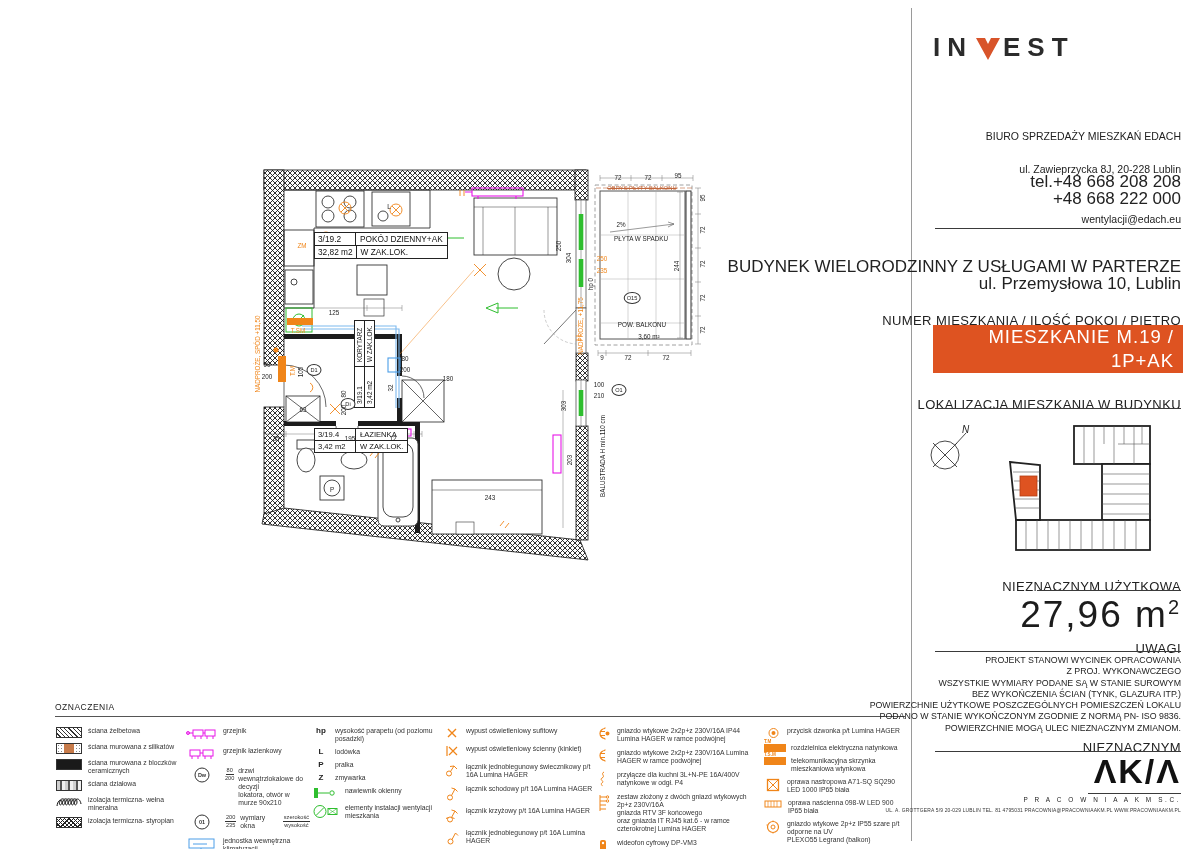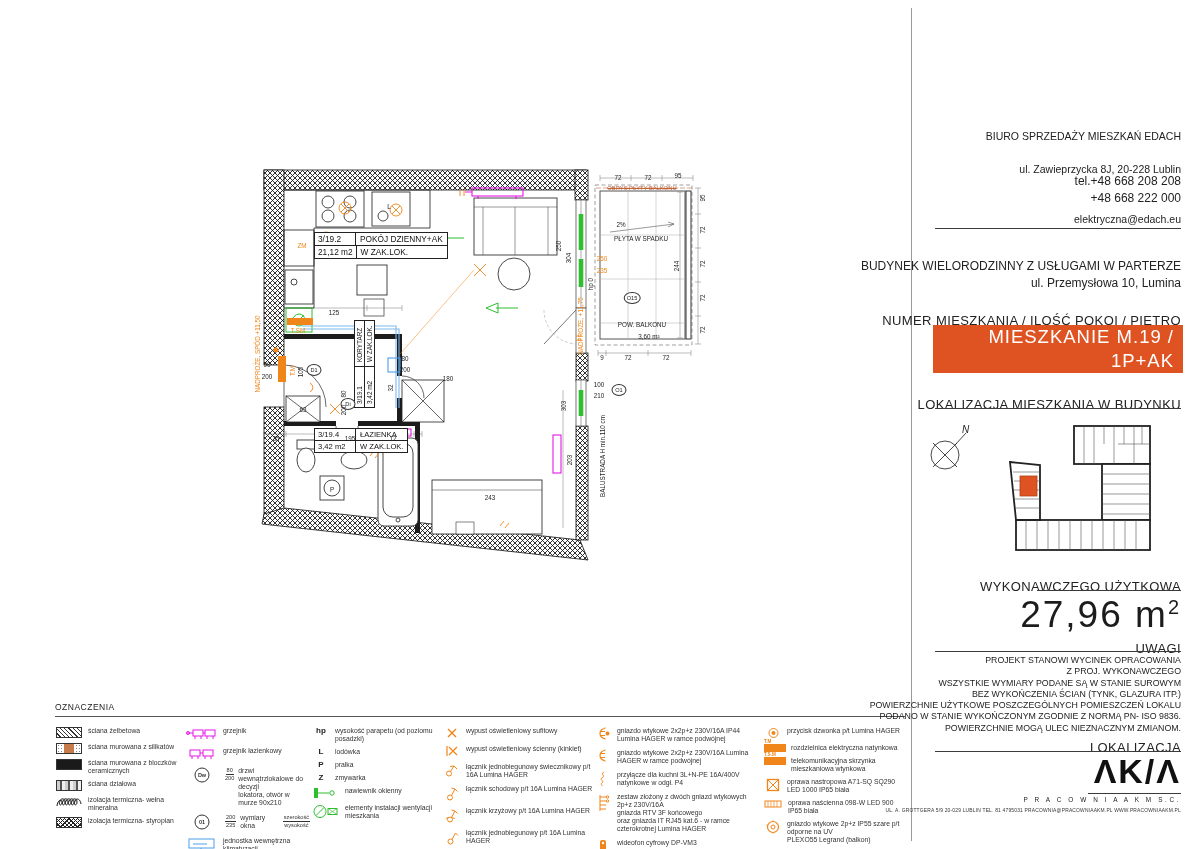--- a/index.html
+++ b/index.html
@@ -8,21 +8,21 @@
   
   #divider{position:absolute;left:911px;top:8px;width:1px;height:833px;background:#9a9a9a}
   .rp{position:absolute;right:19px;text-align:center;white-space:nowrap}
   .rule{position:absolute;height:1px;background:#3a3a3a}
   #logo{position:absolute;left:933px;top:28px}
   #logo .l1{display:flex;align-items:flex-end;font-weight:800;font-size:46px;line-height:46px;
             letter-spacing:2px;color:#2b2b2b}
   #logo .l2{display:flex;align-items:flex-end;font-weight:800;font-size:26px;line-height:26px;
             letter-spacing:7px;color:#2b2b2b;margin-top:6px}
   .sm{font-size:10.5px;line-height:16px}
-  .tel{font-size:12px;line-height:17px}
+  .tel{font-size:17px;line-height:17px}
   .hdr{font-size:13px;letter-spacing:.4px}
   #banner{position:absolute;left:933px;top:325px;width:250px;height:48px;background:#DE5321;
           color:#fff;text-align:right;font-size:18.5px;line-height:24px;letter-spacing:1px;
           padding-right:9px;box-sizing:border-box}
   #area-value{position:absolute;right:19px;top:594px;font-size:37px;letter-spacing:2px;color:#1c1c1c}
   #area-value sup{font-size:20px}
   #uwagi-lines{position:absolute;right:19px;top:655px;text-align:right;font-size:8.8px;line-height:11.3px}
   #akm-logo{position:absolute;right:19px;top:752px;font-size:34px;font-weight:700;letter-spacing:2px;color:#111}
   #akm-sub{position:absolute;right:19px;top:796px;font-size:6.4px;letter-spacing:2.6px}
   #akm-footer{position:absolute;right:19px;top:808px;font-size:4.9px;letter-spacing:.2px;color:#333}
@@ -232,21 +232,21 @@
       <rect x="28" y="198" width="8" height="26"></rect>
     </g>
   </svg>
 
   <div class="room-tbl" id="tbl-living">
     <div class="rt-r">
         <span class="rt-c1">3/19.2</span>
         <span class="rt-c2">POKÓJ DZIENNY+AK</span>
       </div>
     <div class="rt-r">
-        <span class="rt-c1">21,12 m2</span>
+        <span class="rt-c1">32,82 m2</span>
         <span class="rt-c2">W ZAK.LOK.</span>
       </div>
   </div>
   <div class="room-tbl" id="tbl-corr">
     <div class="rt-r">
         <span class="rt-c1">3/19.1</span>
         <span class="rt-c2">KORYTARZ</span>
       </div>
     <div class="rt-r">
         <span class="rt-c1">3,42 m2</span>
@@ -649,30 +649,37 @@
         </span>
         <span class="ltx">gniazdo wtykowe 2p+z IP55 szare p/t odporne na UV
 PLEXO55 Legrand (balkon)</span>
       </div>
     </div>
   </div>
 
 <div id="divider"></div>
 
 <div id="logo">
+  <div class="l2">
+    <span>IN</span>
+    <svg width="24" height="22" viewBox="0 0 24 22" style="margin:0 3px">
+      <polygon points="0,0 9,0 12,6 15,0 24,0 12,22" fill="#d8542a"></polygon>
+    </svg>
+    <span>EST</span>
+  </div>
 </div>
 
 <div class="rp sm" style="top:128px">BIURO SPRZEDAŻY MIESZKAŃ EDACH</div>
 <div class="rp sm" style="top:161px">ul. Zawieprzycka 8J, 20-228 Lublin</div>
 <div class="rp tel" style="top:173px">tel.+48 668 208 208</div>
 <div class="rp tel" style="top:190px">+48 668 222 000</div>
-<div class="rp sm" style="top:211px">elektryczna@edach.eu</div>
+<div class="rp sm" style="top:211px">wentylacji@edach.eu</div>
 <div class="rule" style="left:935px;top:228px;width:246px"></div>
 <div class="rp tel" style="top:258px">BUDYNEK WIELORODZINNY Z USŁUGAMI W PARTERZE</div>
-<div class="rp tel" style="top:275px">ul. Przemysłowa 10, Lumina</div>
+<div class="rp tel" style="top:275px">ul. Przemysłowa 10, Lublin</div>
 
 <div class="rp hdr" style="top:313px">NUMER MIESZKANIA / ILOŚĆ POKOI / PIĘTRO</div>
 <div id="banner">
   <div>MIESZKANIE M.19 / 1P+AK</div>
   <div>PIĘTRO 3</div>
 </div>
 
 <div class="rp hdr" style="top:397px">LOKALIZACJA MIESZKANIA W BUDYNKU</div>
 <div class="rule" style="left:935px;top:408px;width:246px"></div>
 
@@ -696,34 +703,34 @@
       <path d="M94,6 V44 M104,6 V44 M114,6 V24 M124,6 V44 M134,6 V24 M144,6 V44 M152,6 V24"></path>
       <path d="M112,54 H160 M112,64 H160 M112,74 H160 M112,84 H160 M112,94 H160"></path>
       <path d="M36,100 V130 M47,100 V130 M58,100 V130 M69,100 V130 M80,100 V130 M91,100 V130 M102,100 V130 M113,100 V130 M124,100 V130 M135,100 V130 M146,100 V130"></path>
       <path d="M23,52 H50 M24,61 H50 M24,70 H50 M25,79 H50 M25,88 H50"></path>
       <path d="M128,24 H160"></path>
     </g>
     <rect x="30" y="56" width="17" height="20" fill="#DE5321" stroke="#b33f14" stroke-width="0.8"></rect>
   </svg>
 </div>
 
-<div class="rp hdr" style="top:579px">WYKONAWCZEGO UŻYTKOWA</div>
+<div class="rp hdr" style="top:579px">NIEZNACZNYM UŻYTKOWA</div>
 <div class="rule" style="left:1037px;top:590px;width:144px"></div>
 <div id="area-value"><span>27,96 m</span><sup>2</sup></div>
 
 <div class="rp hdr" style="top:641px">UWAGI</div>
 <div class="rule" style="left:935px;top:651px;width:246px"></div>
 <div id="uwagi-lines">
     <div>PROJEKT STANOWI WYCINEK OPRACOWANIA</div>
     <div>Z PROJ. WYKONAWCZEGO</div>
     <div>WSZYSTKIE WYMIARY PODANE SĄ W STANIE SUROWYM</div>
     <div>BEZ WYKOŃCZENIA ŚCIAN (TYNK, GLAZURA ITP.)</div>
     <div>POWIERZCHNIE UŻYTKOWE POSZCZEGÓLNYCH POMIESZCZEŃ LOKALU</div>
     <div>PODANO W STANIE WYKOŃCZONYM ZGODNIE Z NORMĄ PN- ISO 9836.</div>
     <div>POWIERZCHNIE MOGĄ ULEC NIEZNACZNYM ZMIANOM.</div>
   </div>
 
-<div class="rp hdr" style="top:740px">LOKALIZACJA</div>
+<div class="rp hdr" style="top:740px">NIEZNACZNYM</div>
 <div class="rule" style="left:935px;top:751px;width:246px"></div>
 <div id="akm-logo">ΛΚ/Λ</div>
 <div class="rule" style="left:1088px;top:793px;width:93px"></div>
 <div id="akm-sub">P R A C O W N I A   A K M   S.C.</div>
 <div id="akm-footer">UL. A. GROTTGERA 5/9  20-029 LUBLIN  TEL. 81 4795031  PRACOWNIA@PRACOWNIAAKM.PL  WWW.PRACOWNIAAKM.PL</div>
 
 </body></html>

